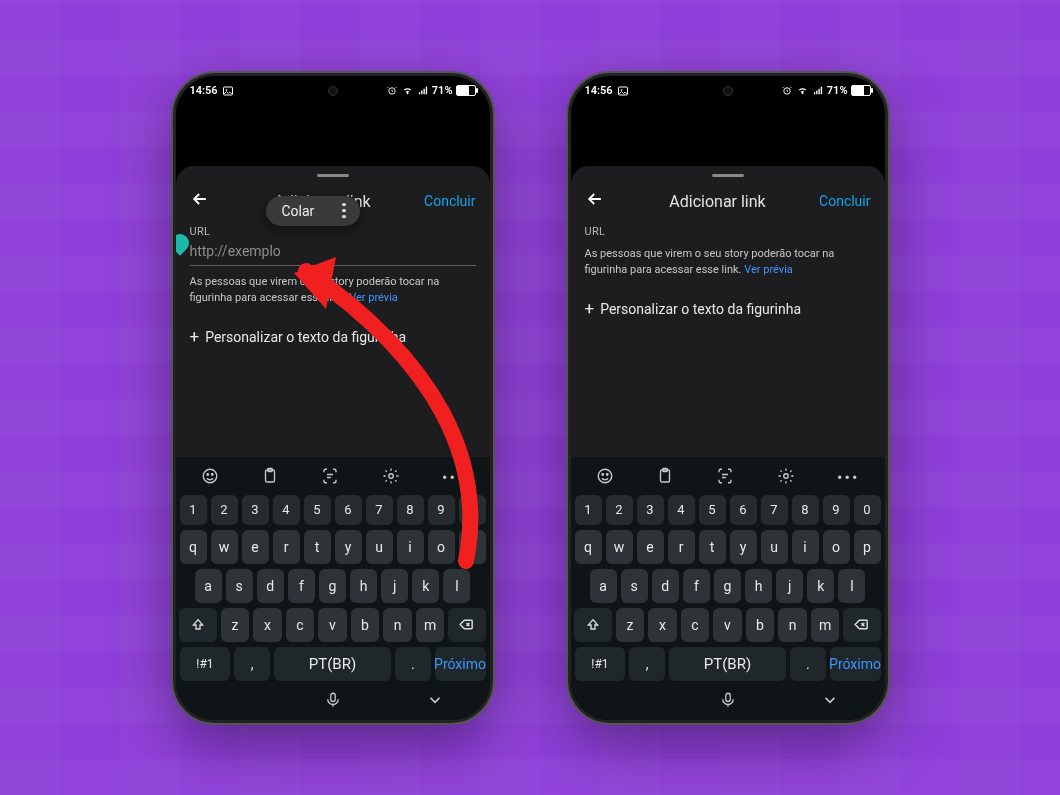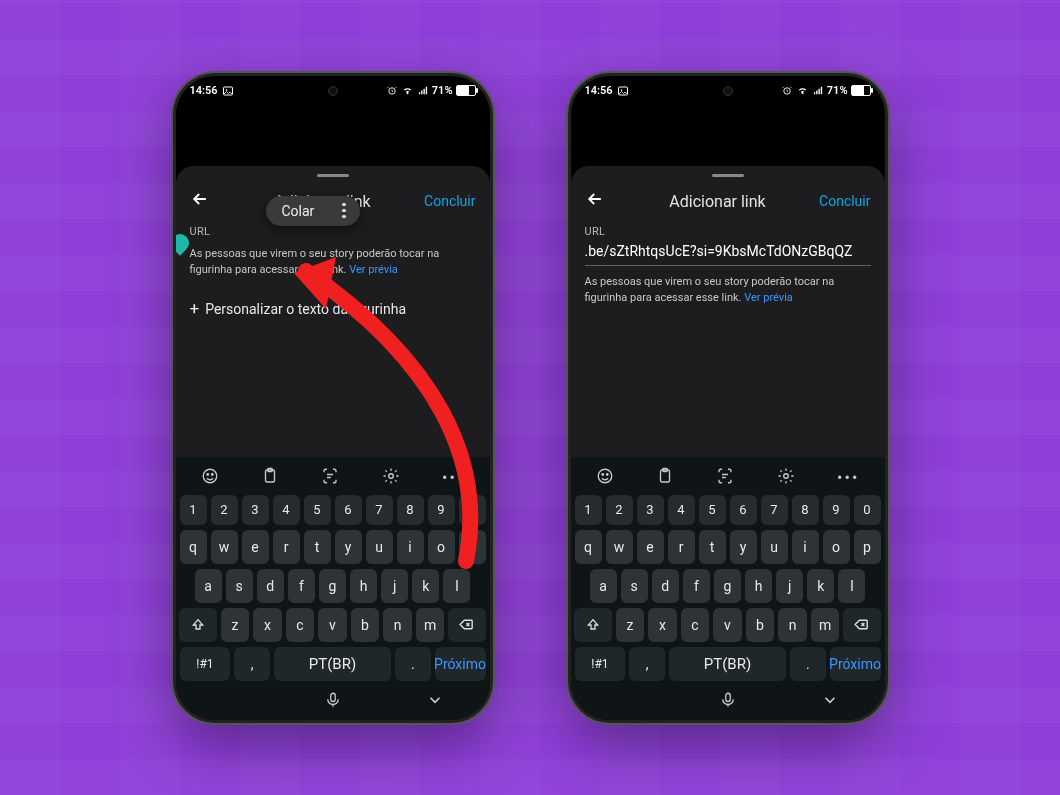--- a/index.html
+++ b/index.html
@@ -211,20 +211,21 @@
         <div class="back">
           <svg viewBox="0 0 24 24" width="20" height="20" fill="none" stroke="#fff" stroke-width="2.2">
               <path d="M19 12H5M11 6l-6 6 6 6"></path>
             </svg>
         </div>
         <div class="title">Adicionar link</div>
         <div class="done">Concluir</div>
       </div>
 
       <div class="field-label">URL</div>
+      <input class="field-input" placeholder="http://exemplo" style="">
       <span class="cursor-drop"></span>
 
       <div class="paste-pop">
         <span>Colar</span>
         <span class="dots3">
             <i></i>
             <i></i>
             <i></i>
           </span>
       </div>
@@ -384,27 +385,29 @@
         <div class="back">
           <svg viewBox="0 0 24 24" width="20" height="20" fill="none" stroke="#fff" stroke-width="2.2">
               <path d="M19 12H5M11 6l-6 6 6 6"></path>
             </svg>
         </div>
         <div class="title">Adicionar link</div>
         <div class="done">Concluir</div>
       </div>
 
       <div class="field-label">URL</div>
-      <input class="field-input" value=".be/sZtRhtqsUcE?si=9KbsMcTdONzGBqQZ" style="">
 
       <div class="helper">
         <span>As pessoas que virem o seu story poderão tocar na figurinha para acessar esse link.</span>
         <a href="#">Ver prévia</a>
       </div>
 
+      <div class="customize">
+        <span class="plus">+</span><span>Personalizar o texto da figurinha</span>
+      </div>
     </div>
 
     <div class="kb">
       <div class="kb-tools">
         <span><svg viewBox="0 0 24 24" fill="none" stroke="#c8c8c8" stroke-width="1.8">
               <circle cx="12" cy="12" r="9"></circle>
               <circle cx="9" cy="10" r="1" fill="#c8c8c8"></circle>
               <circle cx="15" cy="10" r="1" fill="#c8c8c8"></circle>
               <path d="M8 15c1 1.4 2.5 2 4 2s3-.6 4-2"></path>
             </svg></span>

